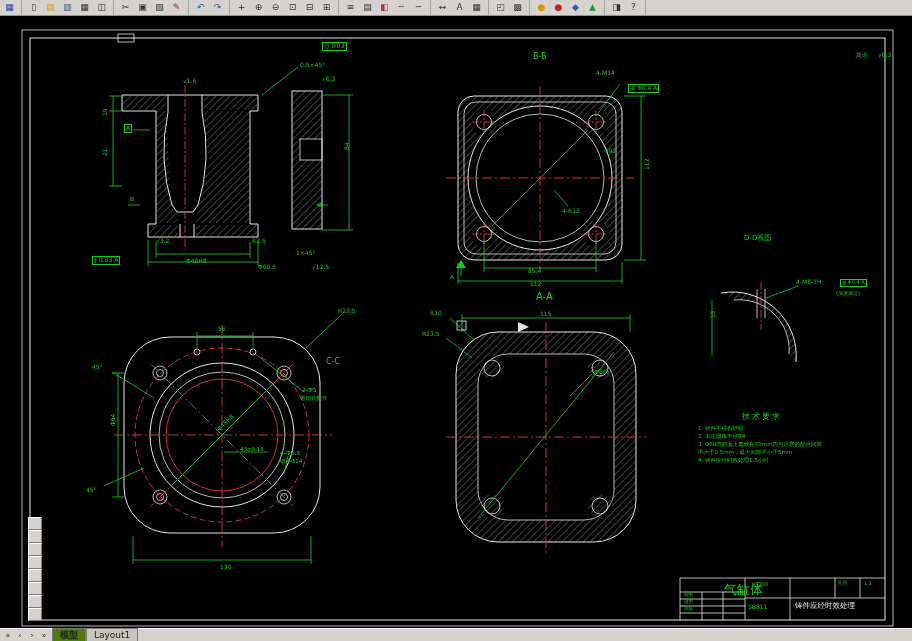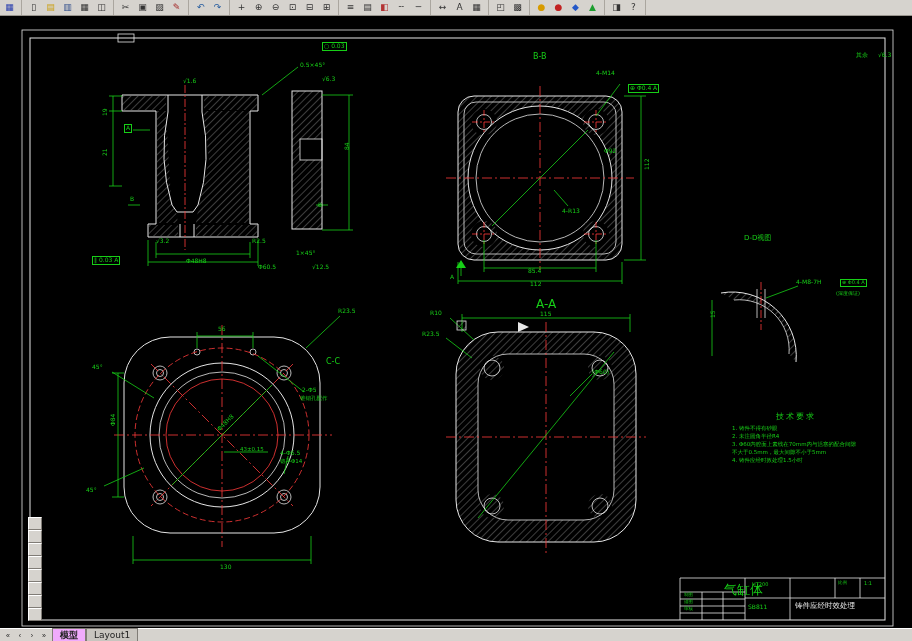--- a/index.html
+++ b/index.html
@@ -17,37 +17,37 @@
   .wl2{fill:none;stroke:#e6e6e6;stroke-width:0.8;}
   .g{fill:none;stroke:#17cf17;stroke-width:0.8;}
   .r{fill:none;stroke:#ff3b3b;stroke-width:0.8;}
   .gf{fill:#17cf17;stroke:none;}
   .wf{fill:#e6e6e6;stroke:none;}
   .hf{fill:url(#h);stroke:none;}
   
   .overlay{position:absolute;inset:0;pointer-events:none;}
   .ann{position:absolute;color:#17cf17;font-size:6px;line-height:1.1;white-space:nowrap;transform-origin:left top;}
   .ann.box{border:1px solid #17cf17;padding:0 1px;background:rgba(0,0,0,.4);}
-  .techreq{position:absolute;left:732px;top:411px;width:128px;color:#17cf17;}
+  .techreq{position:absolute;left:698px;top:411px;width:128px;color:#17cf17;}
   .tr-title{font-size:8px;text-align:center;letter-spacing:2px;margin:0 0 2px 0;}
   .tr-line{font-size:5.5px;line-height:8px;}
   .tb-text{position:absolute;color:#17cf17;line-height:1;white-space:nowrap;}
   .tb-text.white{color:#e6e6e6;}
   
   .dock{position:absolute;left:28px;top:517px;display:flex;flex-direction:column;}
   .dockbtn{width:14px;height:13px;background:#d6d3ce;border:1px solid;border-color:#fff #807c76 #807c76 #fff;
            padding:0;margin:0;cursor:pointer;}
   
   .statusbar{position:absolute;left:0;bottom:0;width:912px;height:13px;background:#d6d3ce;
              border-top:1px solid #fff;display:flex;align-items:flex-end;font-size:9px;box-sizing:border-box;}
   .navbtns{display:flex;align-items:center;height:12px;margin:0 2px 0 2px;}
   .navbtn{width:12px;height:12px;border:none;background:#d6d3ce;font-size:7px;line-height:11px;padding:0;cursor:pointer;color:#222;}
   .tab{height:12px;padding:0 7px;border:1px solid #807c76;border-bottom:none;background:#c8c5bf;
        font-size:9px;line-height:12px;cursor:pointer;color:#222;}
-  .tab.active{background:#f0abfc;font-weight:bold;text-align:right;}
+  .tab.active{background:#4d7c0f;font-weight:bold;text-align:right;}
 </style>
 </head>
 <body>
 
 <div class="screen">
 
   <div class="toolbar">
       <div class="tgroup">
         <button class="tbtn" style="color: rgb(42, 63, 174);">▦</button>
       </div>
@@ -291,21 +291,21 @@
       <span class="ann" style="left: 344px; top: 150px; transform: rotate(-90deg);">84</span>
       <span class="ann" style="left: 533px; top: 53px; font-size: 8px;">B-B</span>
       <span class="ann" style="left: 596px; top: 70px;">4-M14</span>
       <span class="ann box" style="left: 628px; top: 84px;">⊕ Φ0.4 A</span>
       <span class="ann" style="left: 604px; top: 148px;">Φ92</span>
       <span class="ann" style="left: 562px; top: 208px;">4-R13</span>
       <span class="ann" style="left: 644px; top: 170px; transform: rotate(-90deg);">112</span>
       <span class="ann" style="left: 528px; top: 268px;">85.4</span>
       <span class="ann" style="left: 530px; top: 281px;">112</span>
       <span class="ann" style="left: 450px; top: 274px;">A</span>
-      <span class="ann" style="left: 536px; top: 298px; font-size: 12px;">A-A</span>
+      <span class="ann" style="left: 536px; top: 291px; font-size: 10px;">A-A</span>
       <span class="ann" style="left: 540px; top: 311px;">115</span>
       <span class="ann" style="left: 430px; top: 310px;">R10</span>
       <span class="ann" style="left: 422px; top: 331px;">R23.5</span>
       <span class="ann" style="left: 592px; top: 369px;">(Φ60)</span>
       <span class="ann" style="left: 326px; top: 358px; font-size: 8px;">C-C</span>
       <span class="ann" style="left: 218px; top: 326px;">56</span>
       <span class="ann" style="left: 338px; top: 308px;">R23.5</span>
       <span class="ann" style="left: 302px; top: 387px;">2-Φ5</span>
       <span class="ann" style="left: 300px; top: 395px; font-size: 5.5px;">锥销孔配作</span>
       <span class="ann" style="left: 92px; top: 364px;">45°</span>

